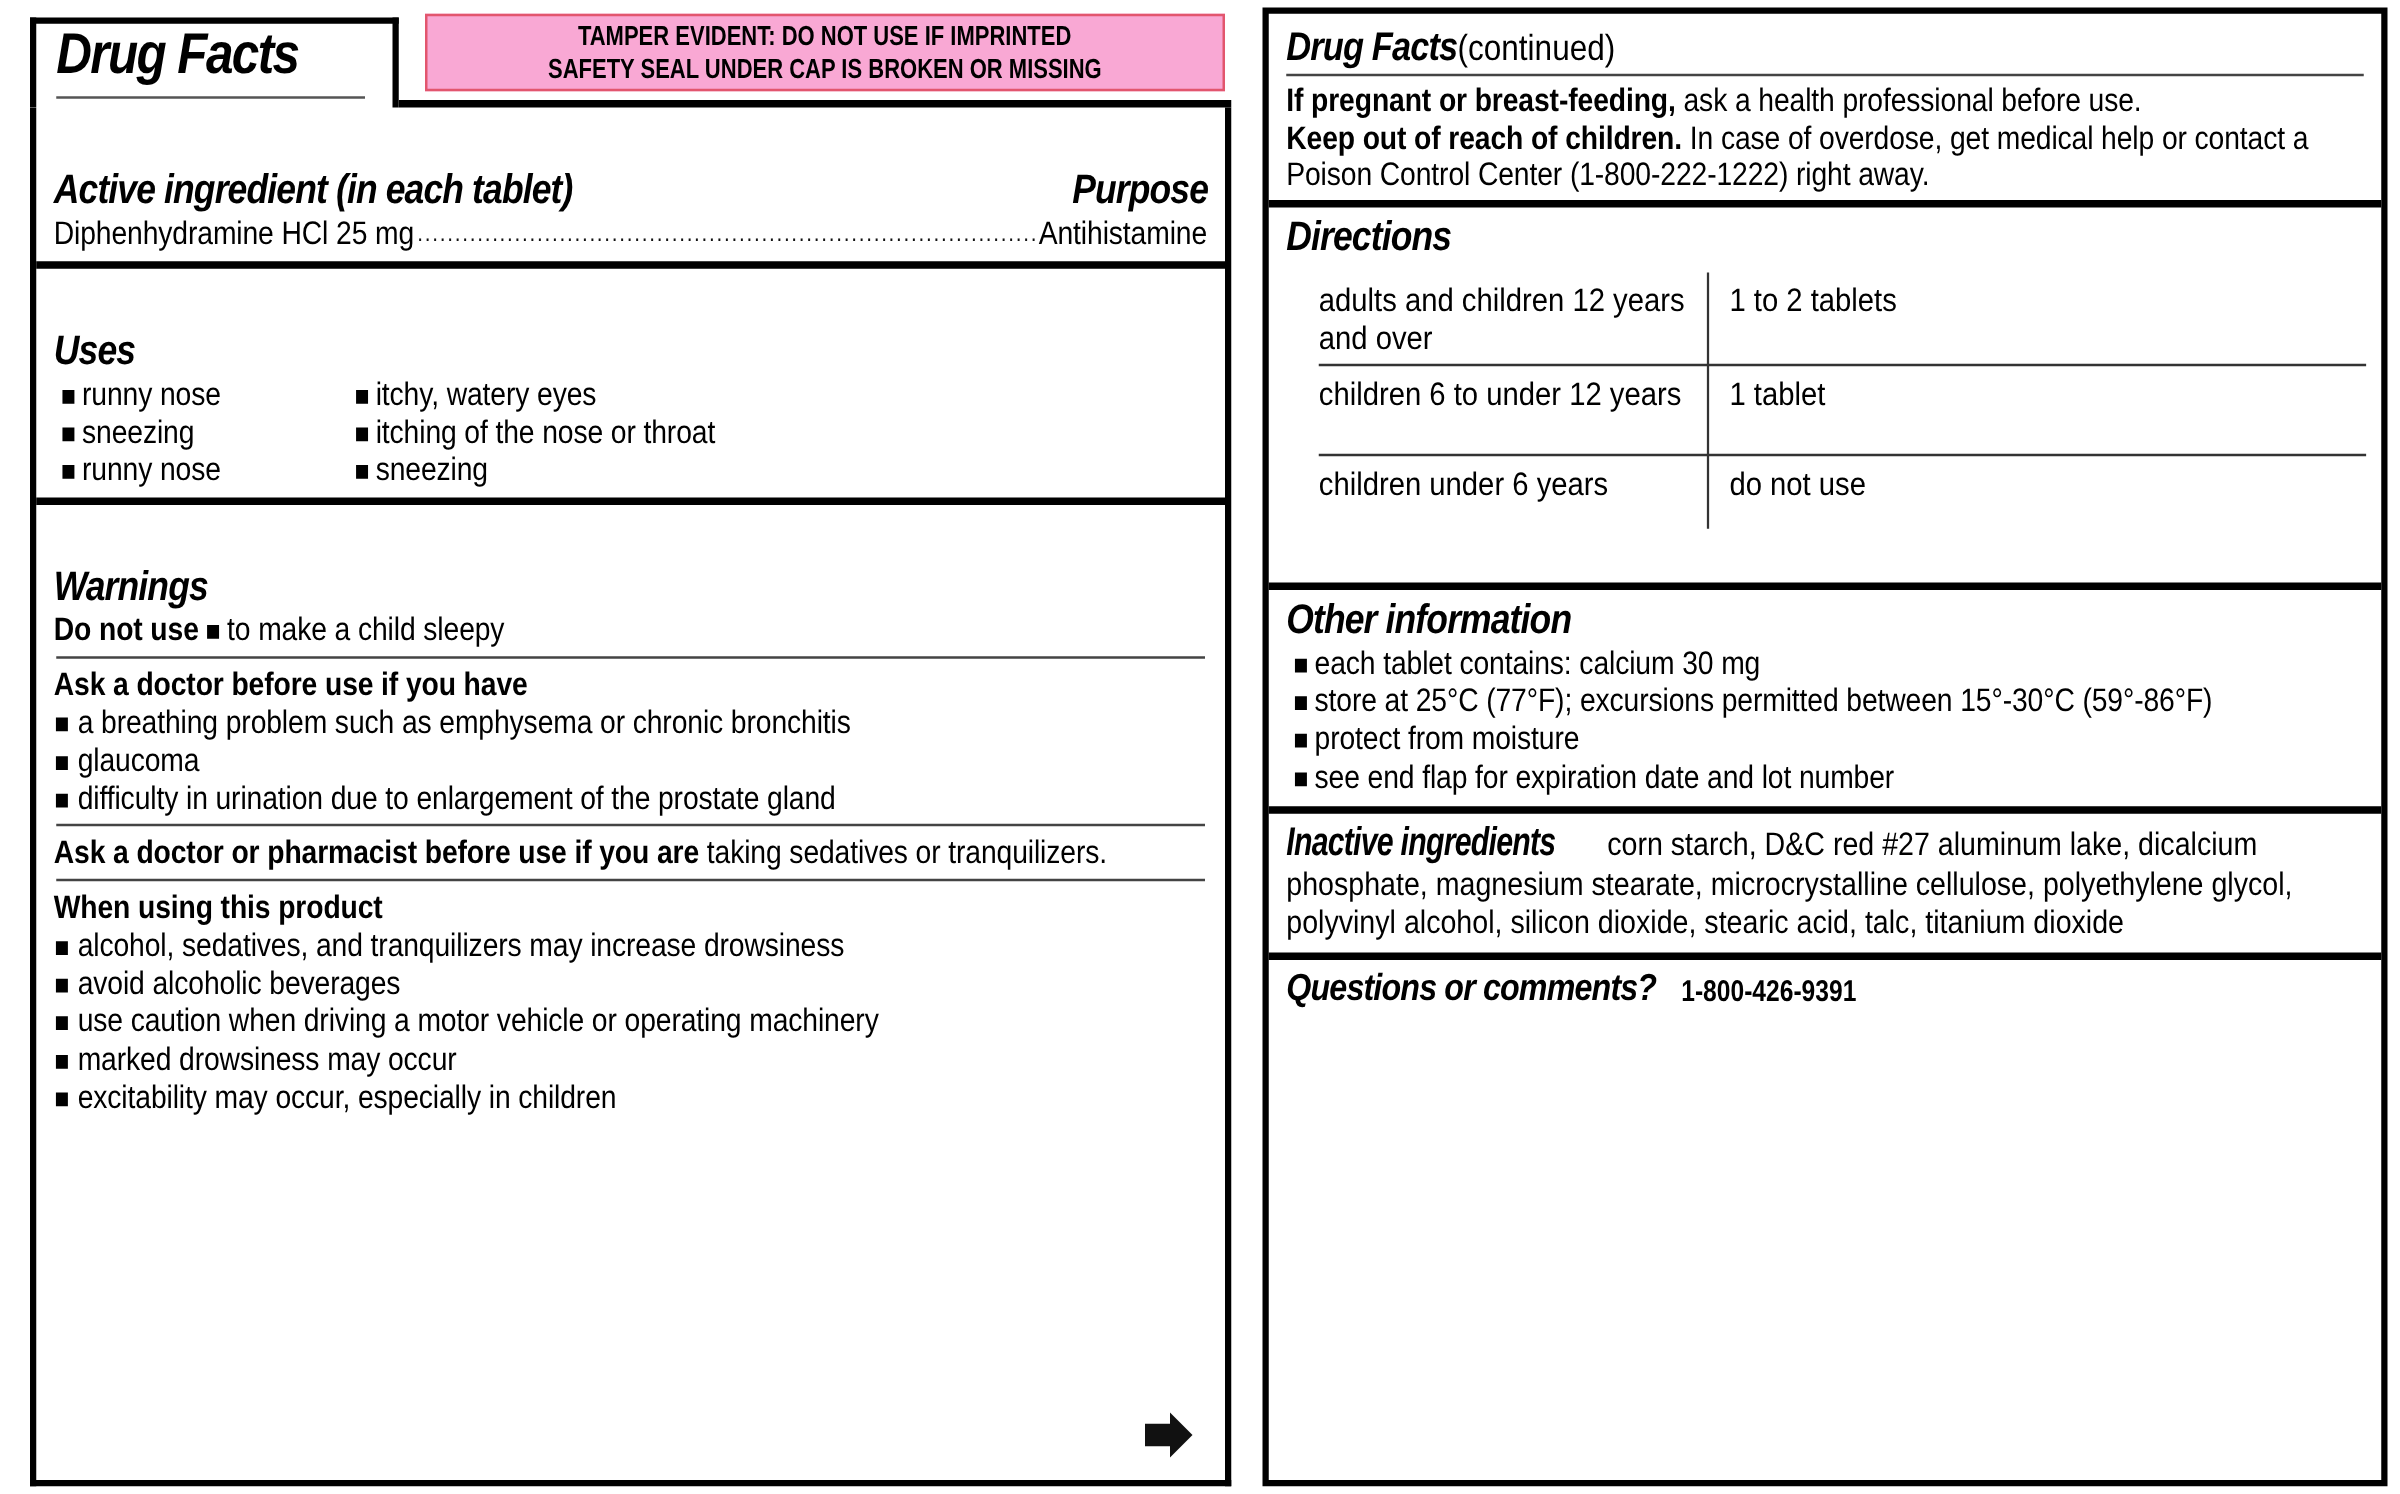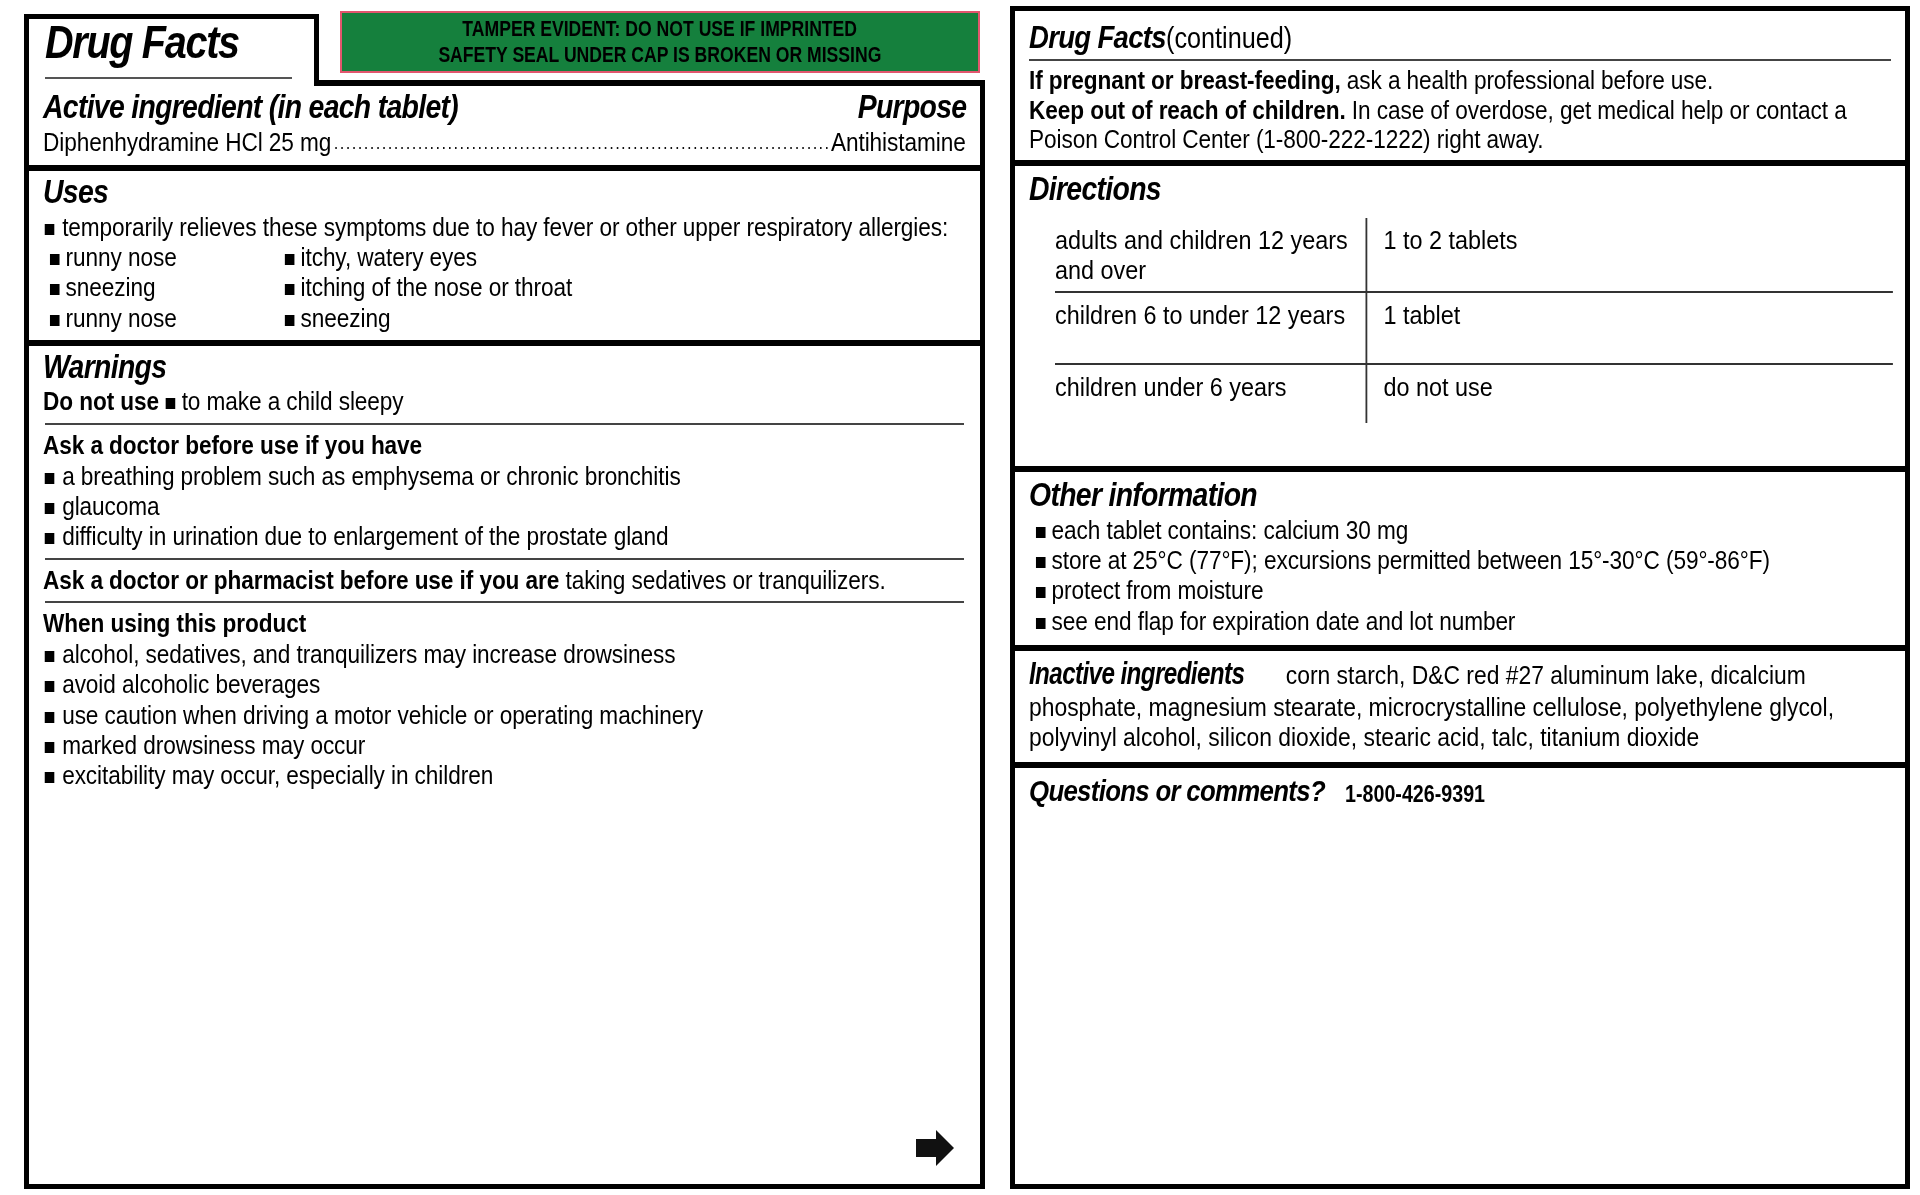--- a/index.html
+++ b/index.html
@@ -57,21 +57,21 @@
     position: absolute;
     left: 309px; top: 74px; right: 10px;
     height: 6px; background: #000;
     z-index: 3;
   }
   .tamper {
     position: absolute;
     left: 330px; top: 5px;
     width: 640px; height: 62px;
     border: 2px solid #e2566e;
-    background: #15803d;
+    background: #f9a8d4;
     z-index: 5;
     display: flex; flex-direction: column;
     align-items: center; justify-content: center;
     padding: 2px 6px;
   }
   .tamper .tline {
     font-size: 22px;
     font-weight: bold;
     letter-spacing: 0px;
     line-height: 1.18;
@@ -82,21 +82,21 @@
 
   .content {
     position: absolute;
     left: 14px; top: 80px; right: 10px; bottom: 0;
     border-left: 5px solid #000;
     border-right: 5px solid #000;
     border-bottom: 5px solid #000;
     padding: 0;
   }
 
-  .sec { padding: 2px 14px 4px 14px; }
+  .sec { padding: 2px 14px 4px 14px; margin-top: 44px; }
   .sec-div { height: 6px; background: #000; margin: 3px 0 0 0; }
   .thin-div { height: 2px; background: #444; margin: 6px 2px 6px 2px; }
 
   .h-big {
     font-size: 33px;
     font-weight: 800;
     font-style: italic;
     letter-spacing: -0.8px;
     transform: scaleX(0.86);
     transform-origin: left center;
@@ -313,23 +313,20 @@
           <span class="name">Diphenhydramine HCl 25 mg</span>
           <span class="dots">............................................................................................................</span>
           <span class="purp">Antihistamine</span>
         </div>
       </div>
 
       <div class="sec-div"></div>
 
       <div class="sec">
         <span class="h-big">Uses</span>
-        <ul class="bl">
-          <li><span class="sq"></span><span>temporarily relieves these symptoms due to hay fever or other upper respiratory allergies:</span></li>
-        </ul>
         <div class="two-col">
           <div class="colA">
             <ul class="bl indent">
               <li><span class="sq"></span><span>runny nose</span></li>
               <li><span class="sq"></span><span>sneezing</span></li>
             </ul>
           </div>
           <div class="colB">
             <ul class="bl indent">
               <li><span class="sq"></span><span>itchy, watery eyes</span></li>

